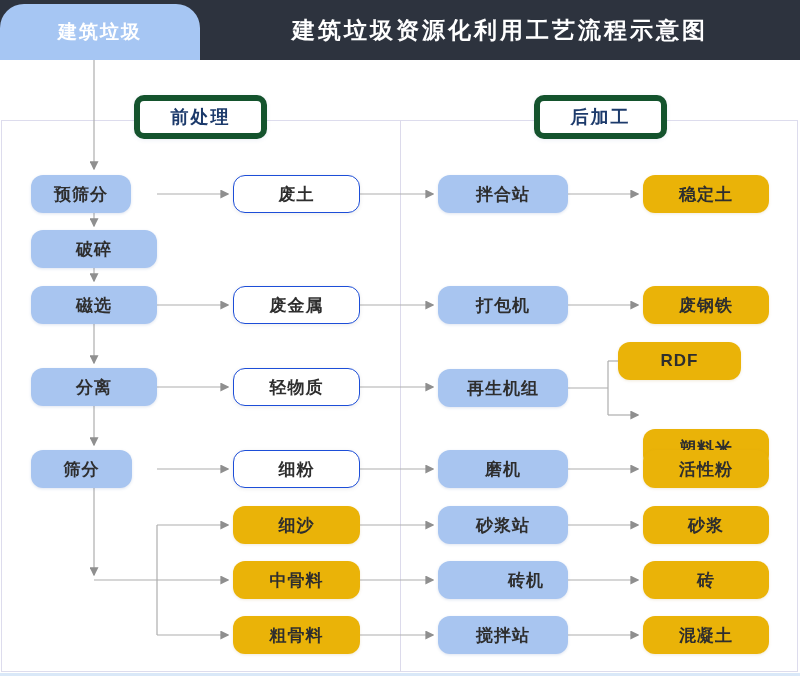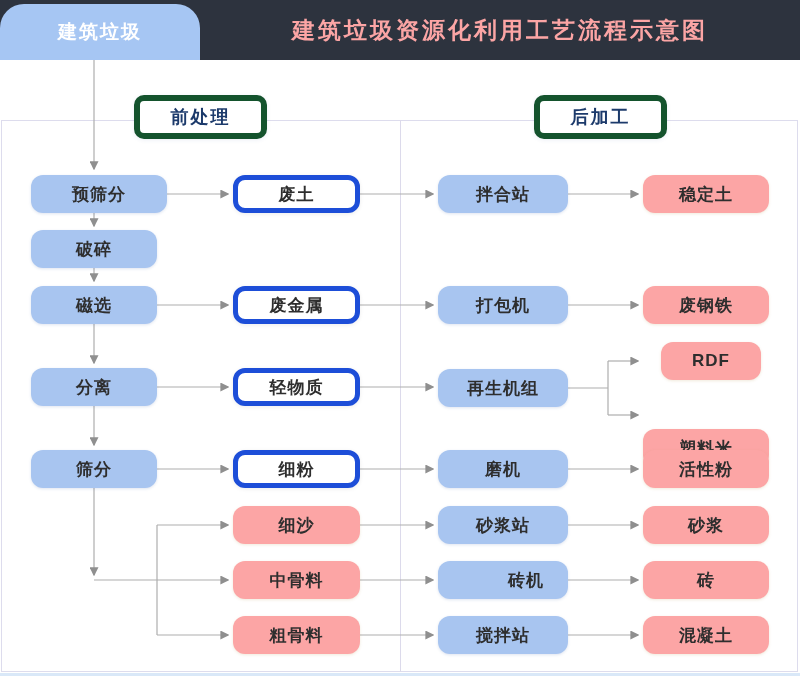--- a/index.html
+++ b/index.html
@@ -20,21 +20,21 @@
     position: absolute;
     left: 0; top: 0;
     width: 800px; height: 60px;
     background: #2d333e;
   }
   .header-title {
     position: absolute;
     left: 200px; top: 0;
     width: 600px; height: 60px;
     display: flex; align-items: center; justify-content: center;
-    color: #fca5a5;
+    color: #ffffff;
     font-size: 23px;
     font-weight: bold;
     letter-spacing: 3px;
   }
   .source-tab {
     position: absolute;
     left: 0; top: 4px;
     width: 200px; height: 56px;
     background: #a6c6f3;
     border-radius: 24px 24px 0 0;
@@ -85,22 +85,22 @@
     height: 38px;
     border-radius: 12px;
     display: flex; align-items: center; justify-content: center;
     font-size: 17px;
     font-weight: 600;
     color: #2e2e2e;
     letter-spacing: 1px;
     z-index: 2;
   }
   .node.blue   { background: #a8c5f0; box-shadow: 0 1px 3px rgba(80,110,170,0.18); }
-  .node.yellow { background: #fca5a5; box-shadow: 0 1px 3px rgba(170,140,60,0.18); }
-  .node.white  { background: #ffffff; border: 5px solid #1d4ed8; box-shadow: 0 1px 4px rgba(0,0,0,0.08); }
+  .node.yellow { background: #eab308; box-shadow: 0 1px 3px rgba(170,140,60,0.18); }
+  .node.white  { background: #ffffff; border: 1px solid #1d4ed8; box-shadow: 0 1px 4px rgba(0,0,0,0.08); }
   
   .connectors {
     position: absolute;
     left: 0; top: 0;
     width: 800px; height: 676px;
     z-index: 1;
     pointer-events: none;
   }
 </style>
 </head>
@@ -166,44 +166,44 @@
       <line x1="568" y1="580" x2="638" y2="580" marker-end="url(#arr)"></line>
 
       <line x1="360" y1="635" x2="433" y2="635" marker-end="url(#arr)"></line>
       <line x1="568" y1="635" x2="638" y2="635" marker-end="url(#arr)"></line>
     </g>
   </svg>
 
   <div class="section-header" style="left:134px; top:95px;">前处理</div>
   <div class="section-header" style="left:534px; top:95px;">后加工</div>
 
-  <div class="node blue" style="left:31px; top:175px; width:136px;">预筛分</div>
+  <div class="node blue" style="left:31px; top:175px; width:100px;">预筛分</div>
   <div class="node blue" style="left:31px; top:230px; width:126px;">破碎</div>
   <div class="node blue" style="left:31px; top:286px; width:126px;">磁选</div>
   <div class="node blue" style="left:31px; top:368px; width:126px;border-radius:12px;">分离</div>
-  <div class="node blue" style="left:31px; top:450px; width:126px;">筛分</div>
+  <div class="node blue" style="left:31px; top:450px; width:101px;">筛分</div>
 
   <div class="node white" style="left:233px; top:175px; width:127px;">废土</div>
   <div class="node white" style="left:233px; top:286px; width:127px;">废金属</div>
   <div class="node white" style="left:233px; top:368px; width:127px;">轻物质</div>
   <div class="node white" style="left:233px; top:450px; width:127px;">细粉</div>
   <div class="node yellow" style="left:233px; top:506px; width:127px;">细沙</div>
   <div class="node yellow" style="left:233px; top:561px; width:127px;">中骨料</div>
   <div class="node yellow" style="left:233px; top:616px; width:127px;">粗骨料</div>
 
   <div class="node blue" style="left:438px; top:175px; width:130px;">拌合站</div>
   <div class="node blue" style="left:438px; top:286px; width:130px;">打包机</div>
   <div class="node blue" style="left:438px; top:369px; width:130px;">再生机组</div>
   <div class="node blue" style="left:438px; top:450px; width:130px;">磨机</div>
   <div class="node blue" style="left:438px; top:506px; width:130px;">砂浆站</div>
   <div class="node blue" style="left:438px; top:561px; width:130px;padding-left:46px;">砖机</div>
   <div class="node blue" style="left:438px; top:616px; width:130px;">搅拌站</div>
 
   <div class="node yellow" style="left:643px; top:175px; width:126px;">稳定土</div>
   <div class="node yellow" style="left:643px; top:286px; width:126px;">废钢铁</div>
-  <div class="node yellow" style="left:661px; top:342px; width:100px;">RDF</div>
+  <div class="node yellow" style="left:618px; top:342px; width:123px;">RDF</div>
   <div class="node yellow" style="left:643px; top:396px; width:126px;margin-top:33px;">塑料米</div>
   <div class="node yellow" style="left:643px; top:450px; width:126px;">活性粉</div>
   <div class="node yellow" style="left:643px; top:506px; width:126px;">砂浆</div>
   <div class="node yellow" style="left:643px; top:561px; width:126px;">砖</div>
   <div class="node yellow" style="left:643px; top:616px; width:126px;">混凝土</div>
 
 </div>
 
 </body></html>

